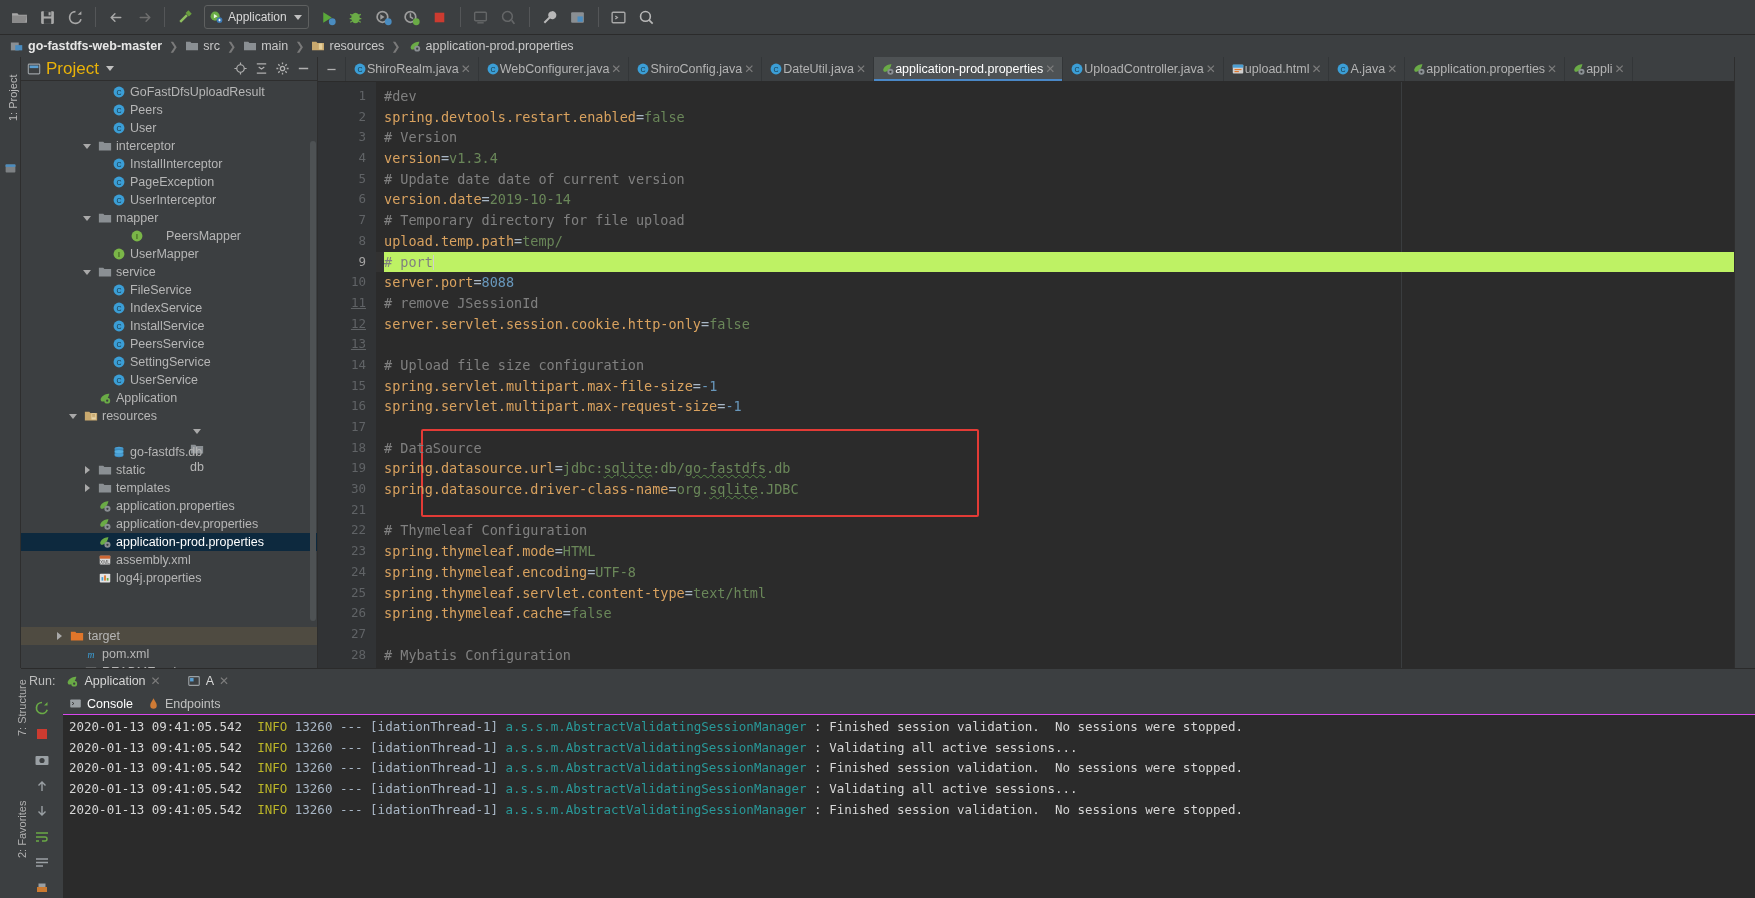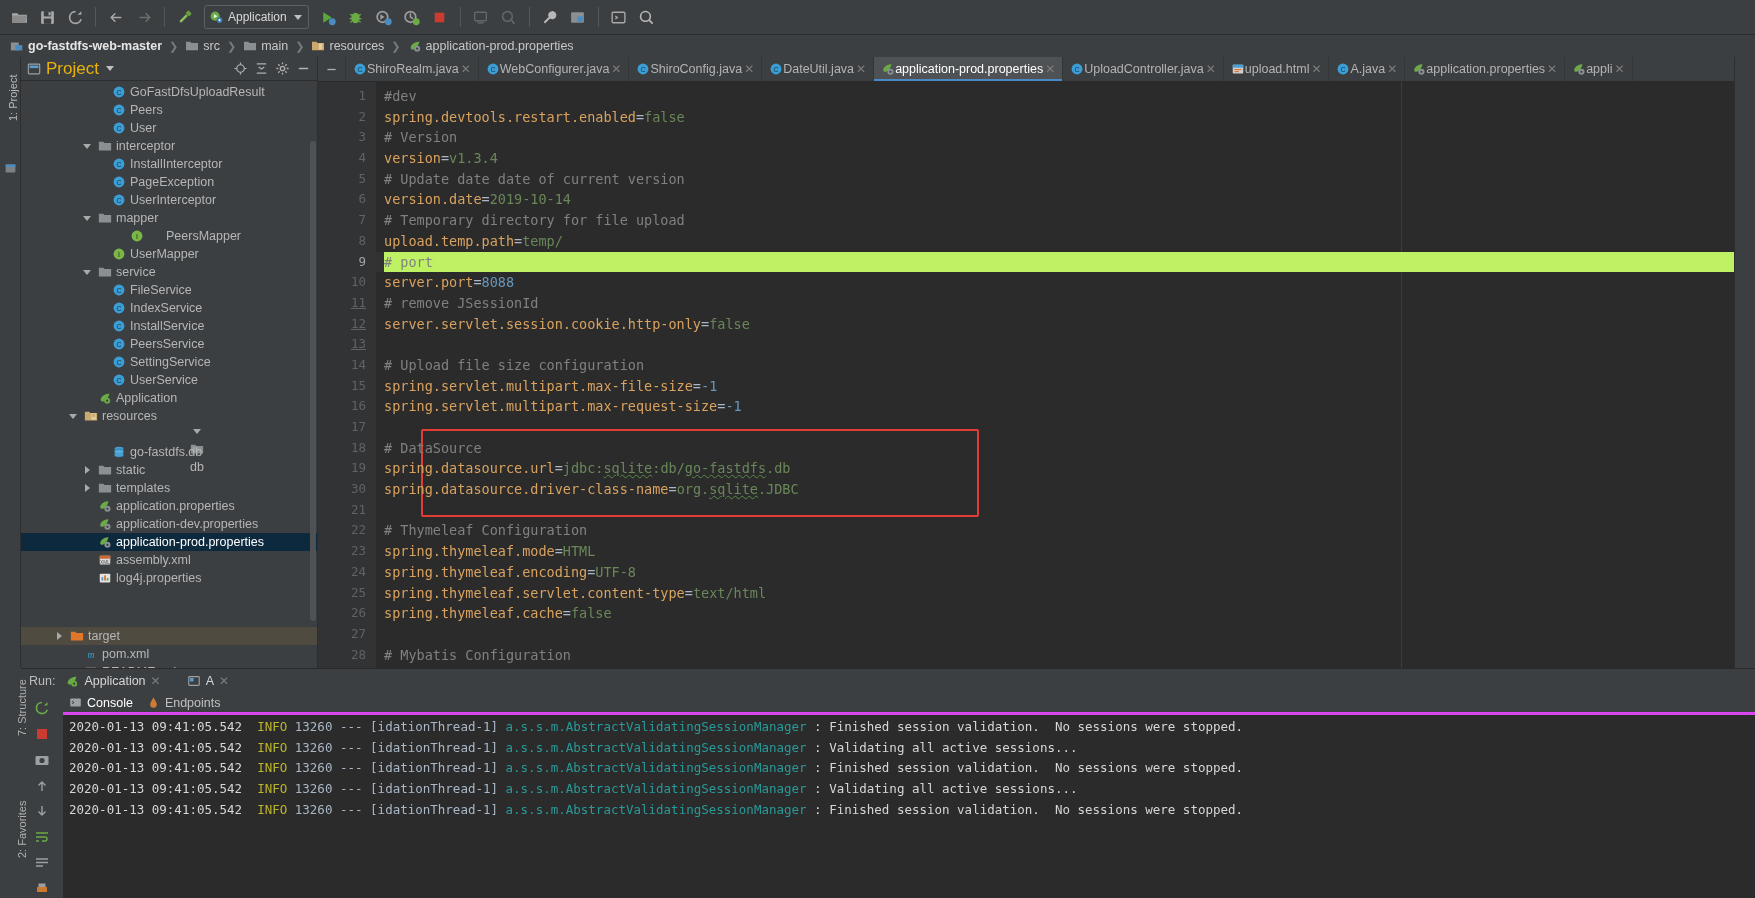--- a/index.html
+++ b/index.html
@@ -156,21 +156,21 @@
 
   .console-row{ flex:1; display:flex; min-height:0; }
   .console-rail{
     width:42px; flex:0 0 42px; background:#3c3f41; display:flex; flex-direction:column;
     align-items:center; padding-top:6px; gap:8px;
   }
   .crail-ic{ width:18px;height:18px; cursor:pointer; display:flex;align-items:center;justify-content:center;}
   .console-main{ flex:1; display:flex; flex-direction:column; min-width:0;}
   .subtabs{
     height:22px; flex:0 0 22px; display:flex; align-items:center; gap:14px; padding:0 6px;
-    font-size:12.5px; border-bottom:3px solid #d946ef;
+    font-size:12.5px; border-bottom:1px solid #d946ef;
   }
   .subtab{ display:flex; align-items:center; gap:5px; cursor:pointer; color:#c0c0c0;}
   .subtab.active{ color:#ffffff; }
   .logbox{
     flex:1; background:#2b2b2b; overflow:hidden; padding:2px 0 0 6px;
     font-family:"DejaVu Sans Mono", monospace; font-size:12.5px; position:relative;
   }
   .logline{ height:20.7px; line-height:20.7px; white-space:pre; }
   .lg-date{ color:#d6d6d6; }
   .lg-info{ color:#bbb529; }

